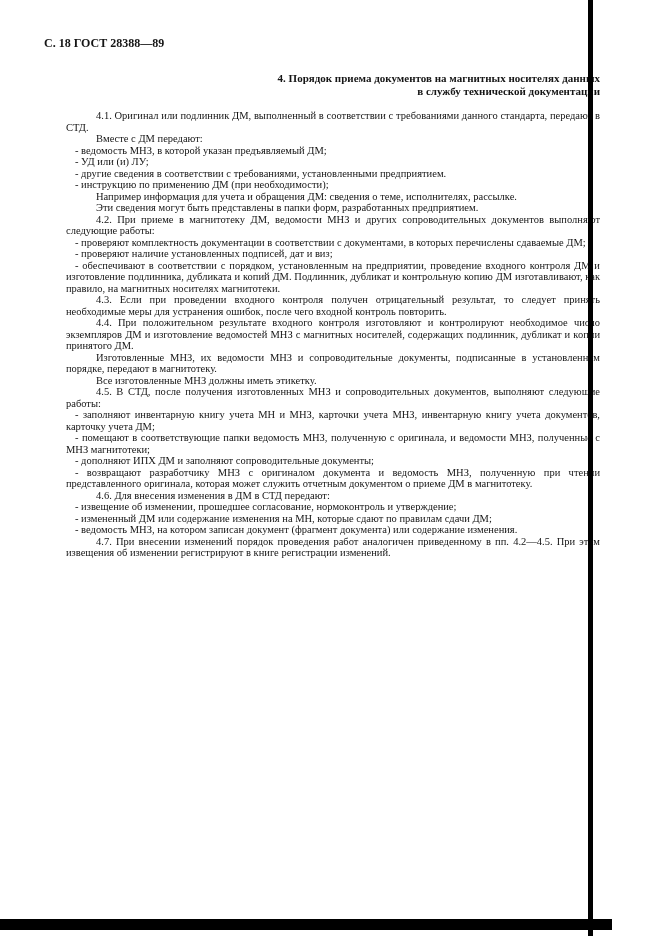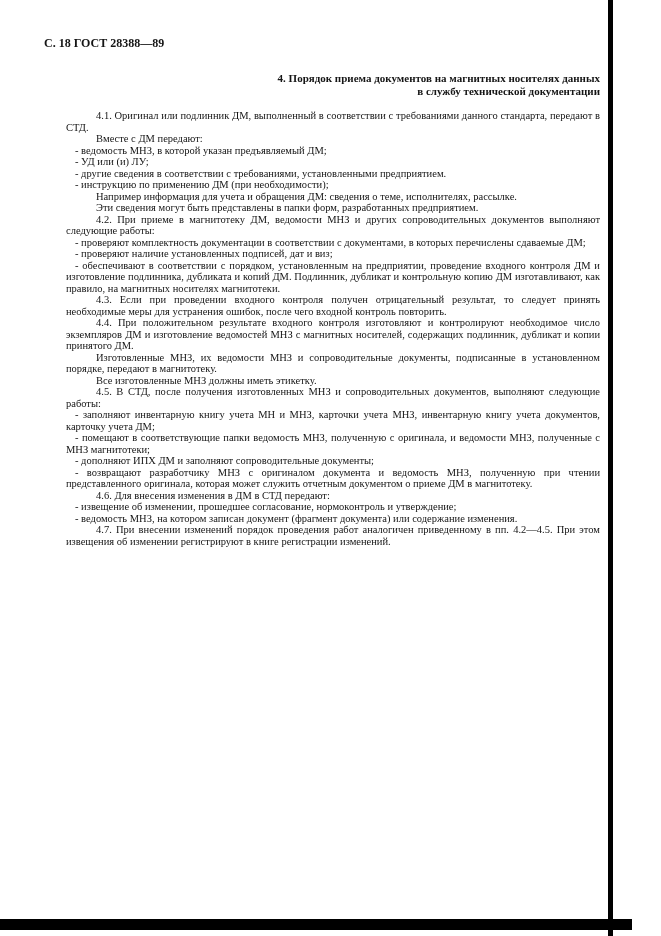--- a/index.html
+++ b/index.html
@@ -8,21 +8,20 @@
     background: #ffffff;
   }
   .sheet {
     position: relative;
     width: 612px;
     height: 936px;
     background: #ffffff;
     font-family: "Liberation Serif", "DejaVu Serif", serif;
     color: #151515;
     overflow: hidden;
-    padding-left: 20px;
   }
   .page-header {
     position: absolute;
     left: 44px;
     top: 36px;
     font-weight: bold;
     font-size: 12px;
     white-space: nowrap;
   }
   .doc-title {
@@ -95,19 +94,20 @@
       <p class="para indent">4.4. При положительном результате входного контроля изготовляют и контролируют необходимое число экземпляров ДМ и изготовление ведомостей МНЗ с магнитных носителей, содержащих подлинник, дубликат и копии принятого ДМ.</p>
       <p class="para indent">Изготовленные МНЗ, их ведомости МНЗ и сопроводительные документы, подписанные в установленном порядке, передают в магнитотеку.</p>
       <p class="para indent">Все изготовленные МНЗ должны иметь этикетку.</p>
       <p class="para indent">4.5. В СТД, после получения изготовленных МНЗ и сопроводительных документов, выполняют следующие работы:</p>
       <p class="para dash">- заполняют инвентарную книгу учета МН и МНЗ, карточки учета МНЗ, инвентарную книгу учета документов, карточку учета ДМ;</p>
       <p class="para dash">- помещают в соответствующие папки ведомость МНЗ, полученную с оригинала, и ведомости МНЗ, полученные с МНЗ магнитотеки;</p>
       <p class="para dash">- дополняют ИПХ ДМ и заполняют сопроводительные документы;</p>
       <p class="para dash">- возвращают разработчику МНЗ с оригиналом документа и ведомость МНЗ, полученную при чтении представленного оригинала, которая может служить отчетным документом о приеме ДМ в магнитотеку.</p>
       <p class="para indent">4.6. Для внесения изменения в ДМ в СТД передают:</p>
       <p class="para dash">- извещение об изменении, прошедшее согласование, нормоконтроль и утверждение;</p>
+      <p class="para dash">- измененный ДМ или содержание изменения на МН, которые сдают по правилам сдачи ДМ;</p>
       <p class="para dash">- ведомость МНЗ, на котором записан документ (фрагмент документа) или содержание изменения.</p>
       <p class="para indent">4.7. При внесении изменений порядок проведения работ аналогичен приведенному в пп. 4.2—4.5. При этом извещения об изменении регистрируют в книге регистрации изменений.</p>
     </div>
 
   <div class="scan-edge-right"></div>
   <div class="scan-edge-bottom"></div>
 </div>
 
 </body></html>

